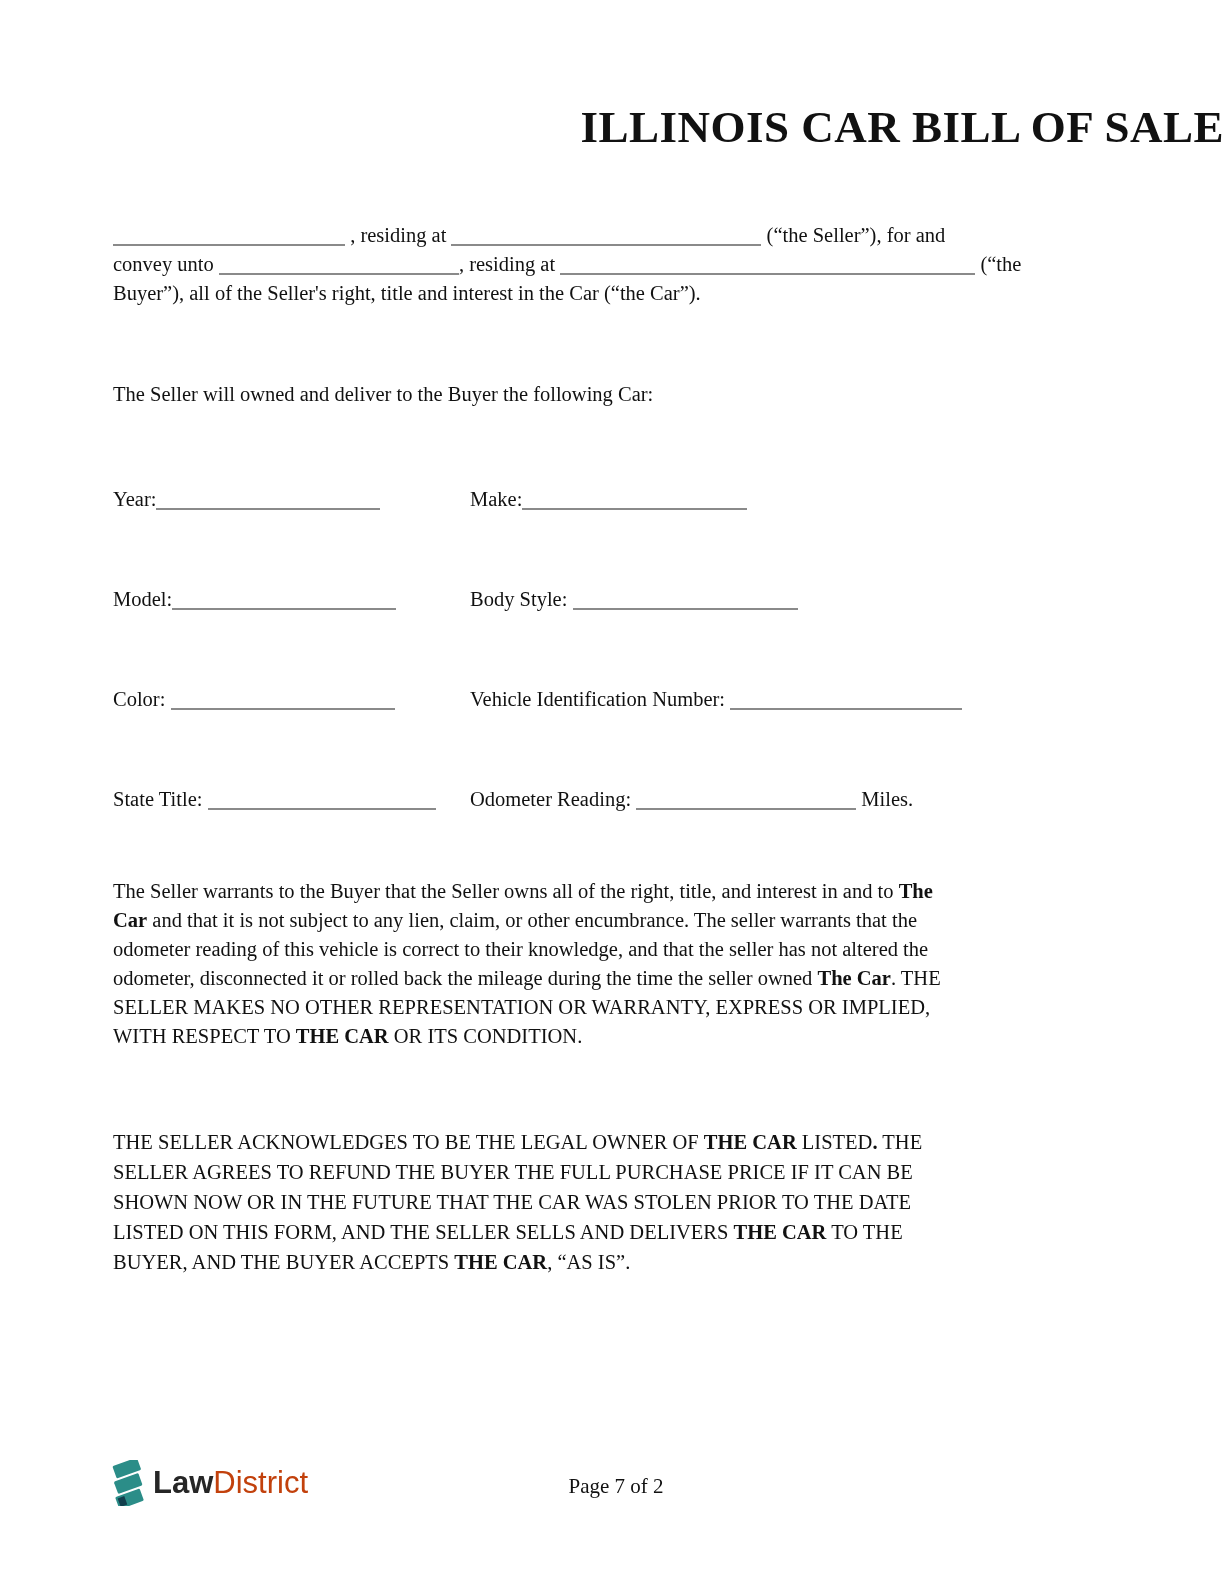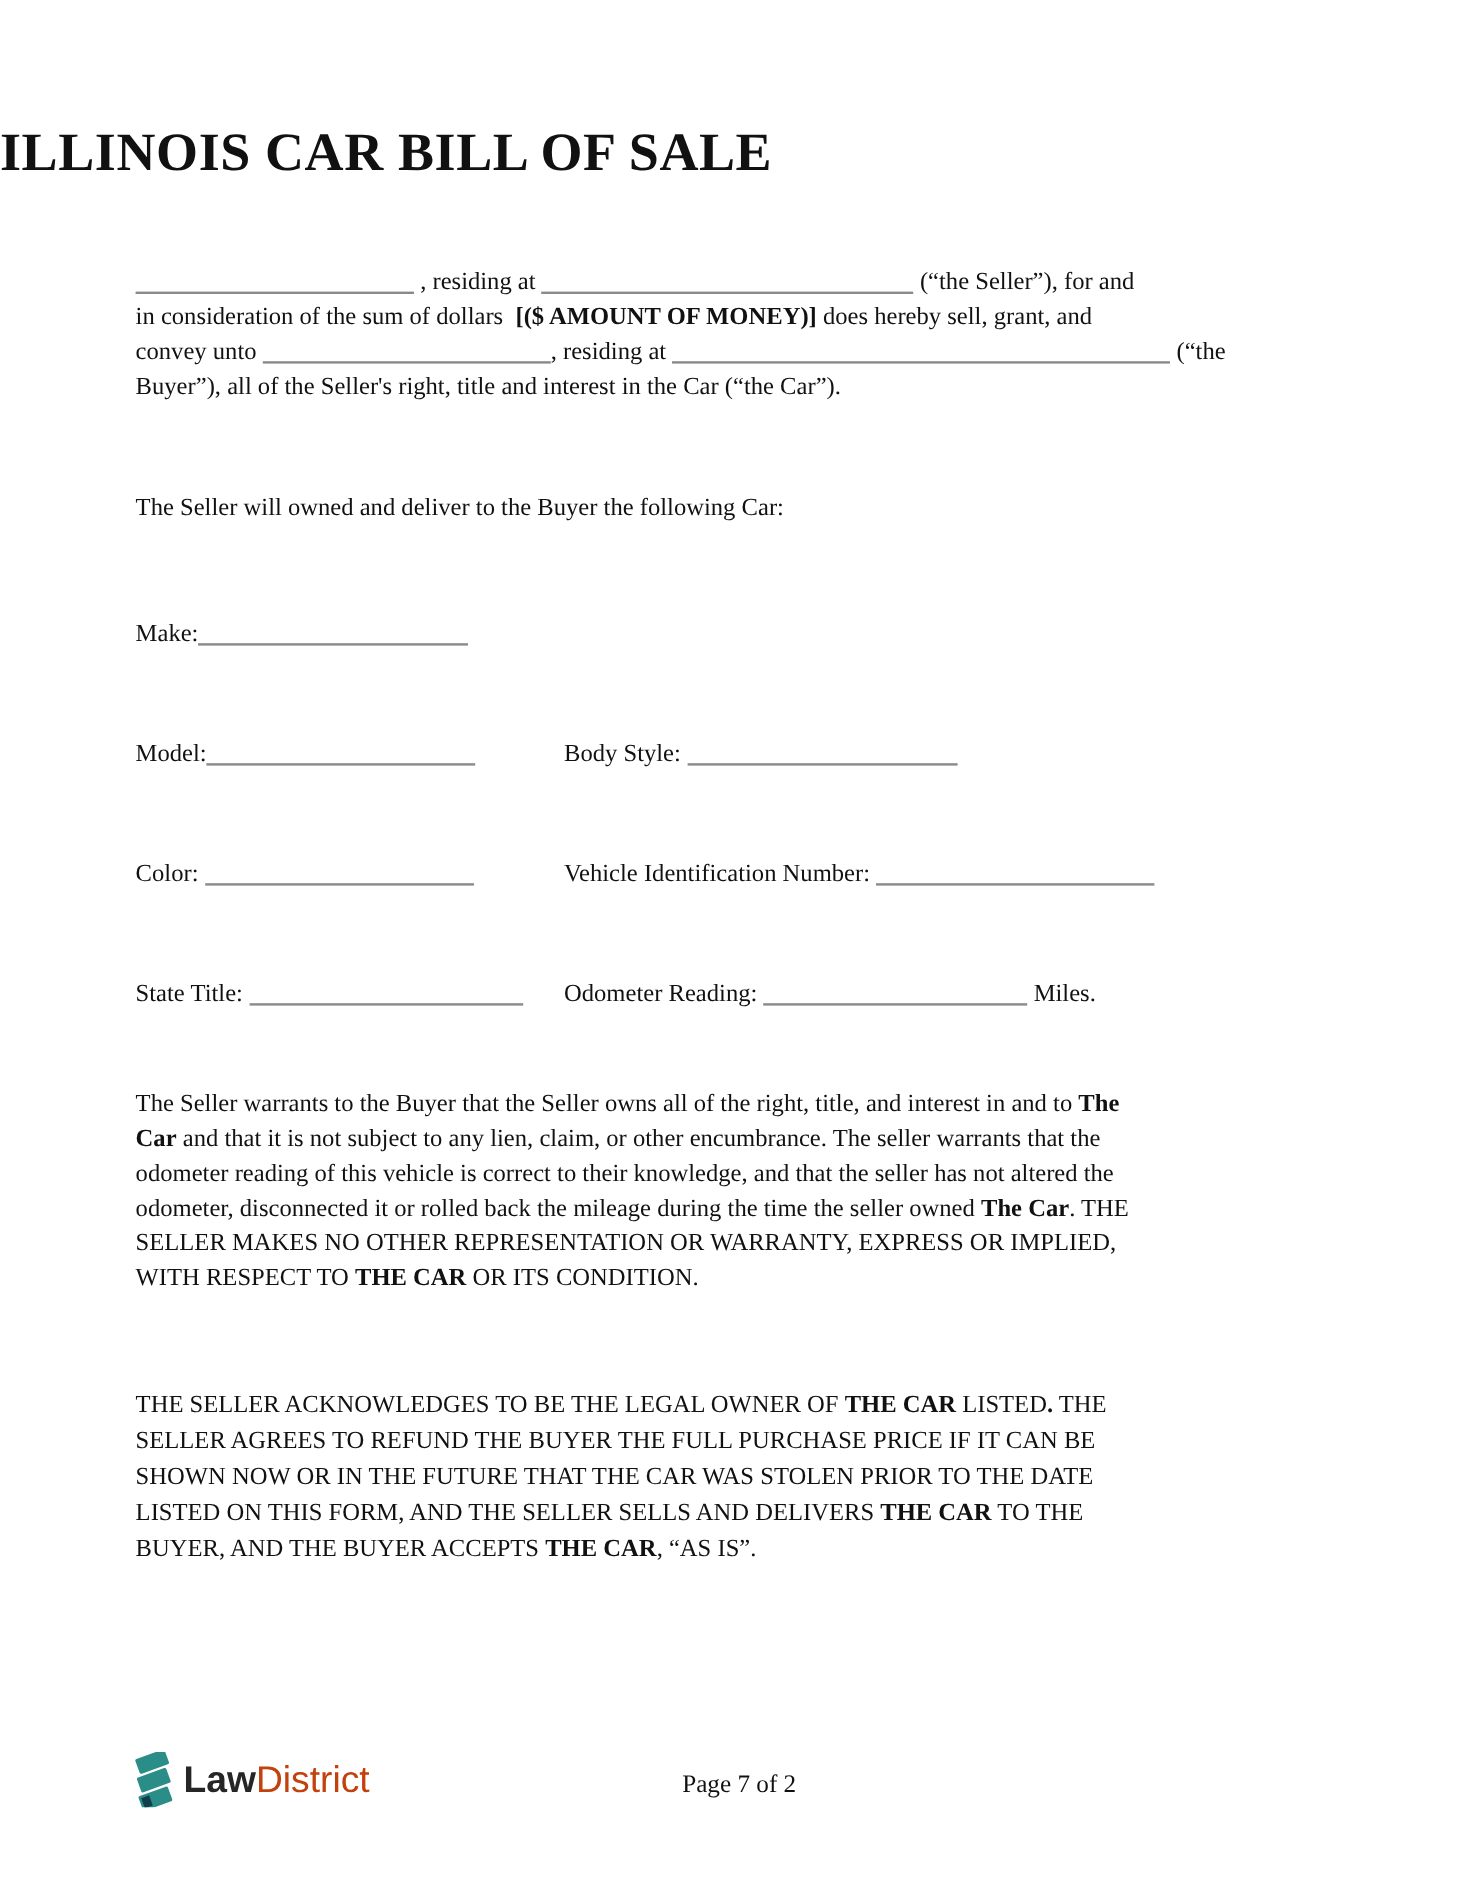--- a/index.html
+++ b/index.html
@@ -8,21 +8,21 @@
     width: 1224px;
     height: 1584px;
     background: #ffffff;
     font-family: "Liberation Serif", serif;
     color: #111111;
     overflow: hidden;
   }
   h1.doc-title {
     margin: 0;
     padding-top: 101px;
-    text-align: left;
+    text-align: right;
     font-size: 45px;
     line-height: 52px;
     font-weight: bold;
     letter-spacing: 0.5px;
   }
   .para { margin-left: 113px; margin-right: 110px; }
   .tline {
     white-space: nowrap;
     height: 29px;
     line-height: 29px;
@@ -84,29 +84,29 @@
 </style>
 </head>
 <body>
 
 <div class="page">
 
   <h1 class="doc-title">ILLINOIS CAR BILL OF SALE</h1>
 
   <div class="para intro">
       <div class="tline"><span class="blank" style="width: 232px;"></span><span> , residing at </span><span class="blank" style="width: 310px;"></span><span> (“the Seller”), for and</span></div>
-      <div class="tline"><span>in consideration of the sum of dollars &nbsp;</span><span class="b">[($ AMOUNT OF MONEY)]</span><span> does hereby sell, grant, and</span></div>
       <div class="tline"><span>convey unto </span><span class="blank" style="width: 240px;"></span><span>, residing at </span><span class="blank" style="width: 415px;"></span><span> (“the</span></div>
       <div class="tline"><span>Buyer”), all of the Seller's right, title and interest in the Car (“the Car”).</span></div>
     </div>
 
   <div class="para deliver">The Seller will owned and deliver to the Buyer the following Car:</div>
 
   <div class="fields">
       <div class="field-row">
+        <div class="fcell1"><span>Year:</span><span class="blank" style="width: 224px;"></span></div>
         <div class="fcell2"><span>Make:</span><span class="blank" style="width: 225px;"></span></div>
       </div>
       <div class="field-row">
         <div class="fcell1"><span>Model:</span><span class="blank" style="width: 224px;"></span></div>
         <div class="fcell2"><span>Body Style: </span><span class="blank" style="width: 225px;"></span></div>
       </div>
       <div class="field-row">
         <div class="fcell1"><span>Color: </span><span class="blank" style="width: 224px;"></span></div>
         <div class="fcell2"><span>Vehicle Identification Number: </span><span class="blank" style="width: 232px;"></span></div>
       </div>

